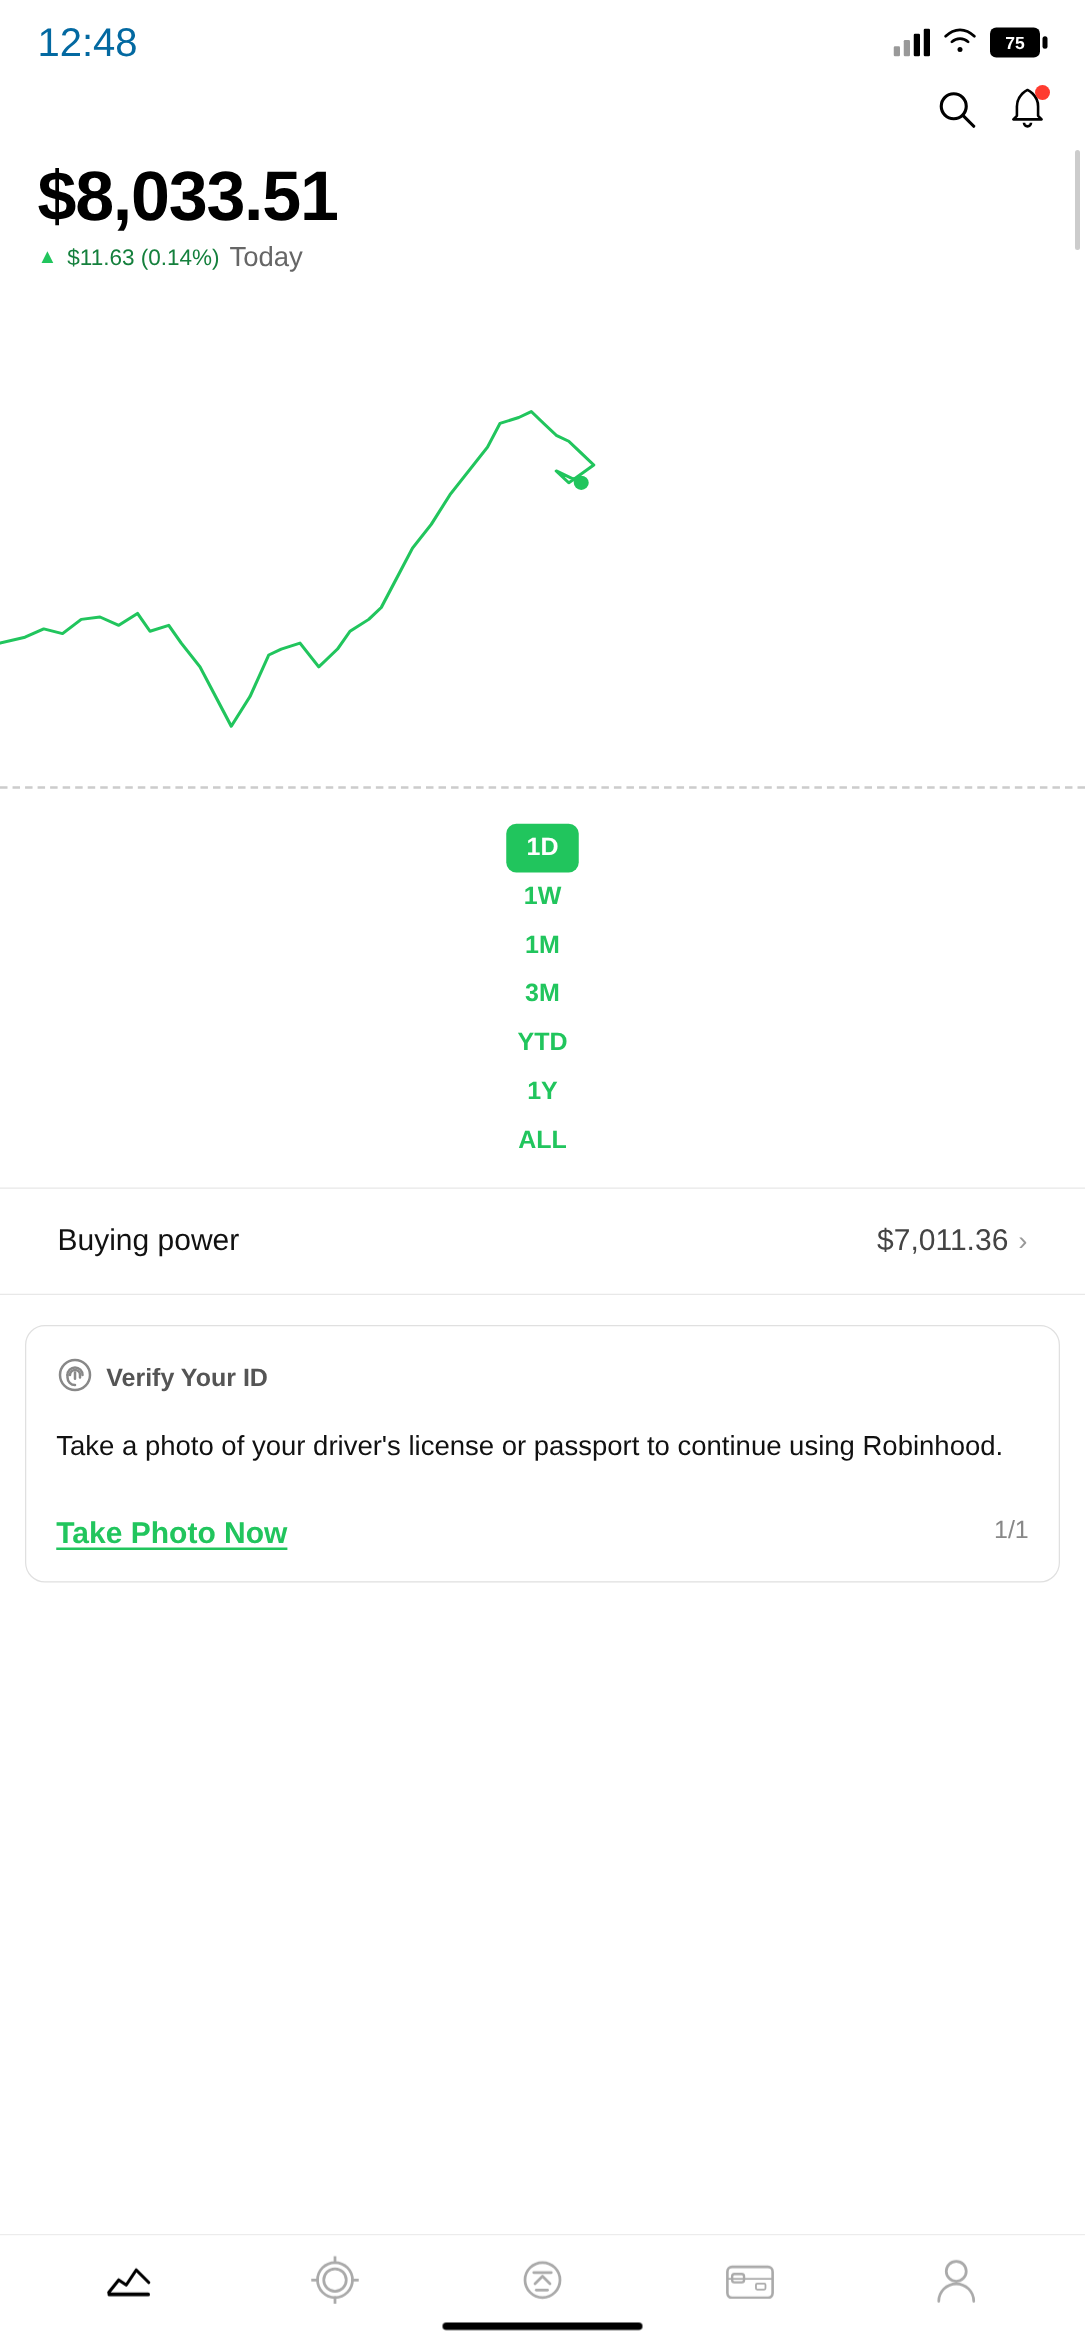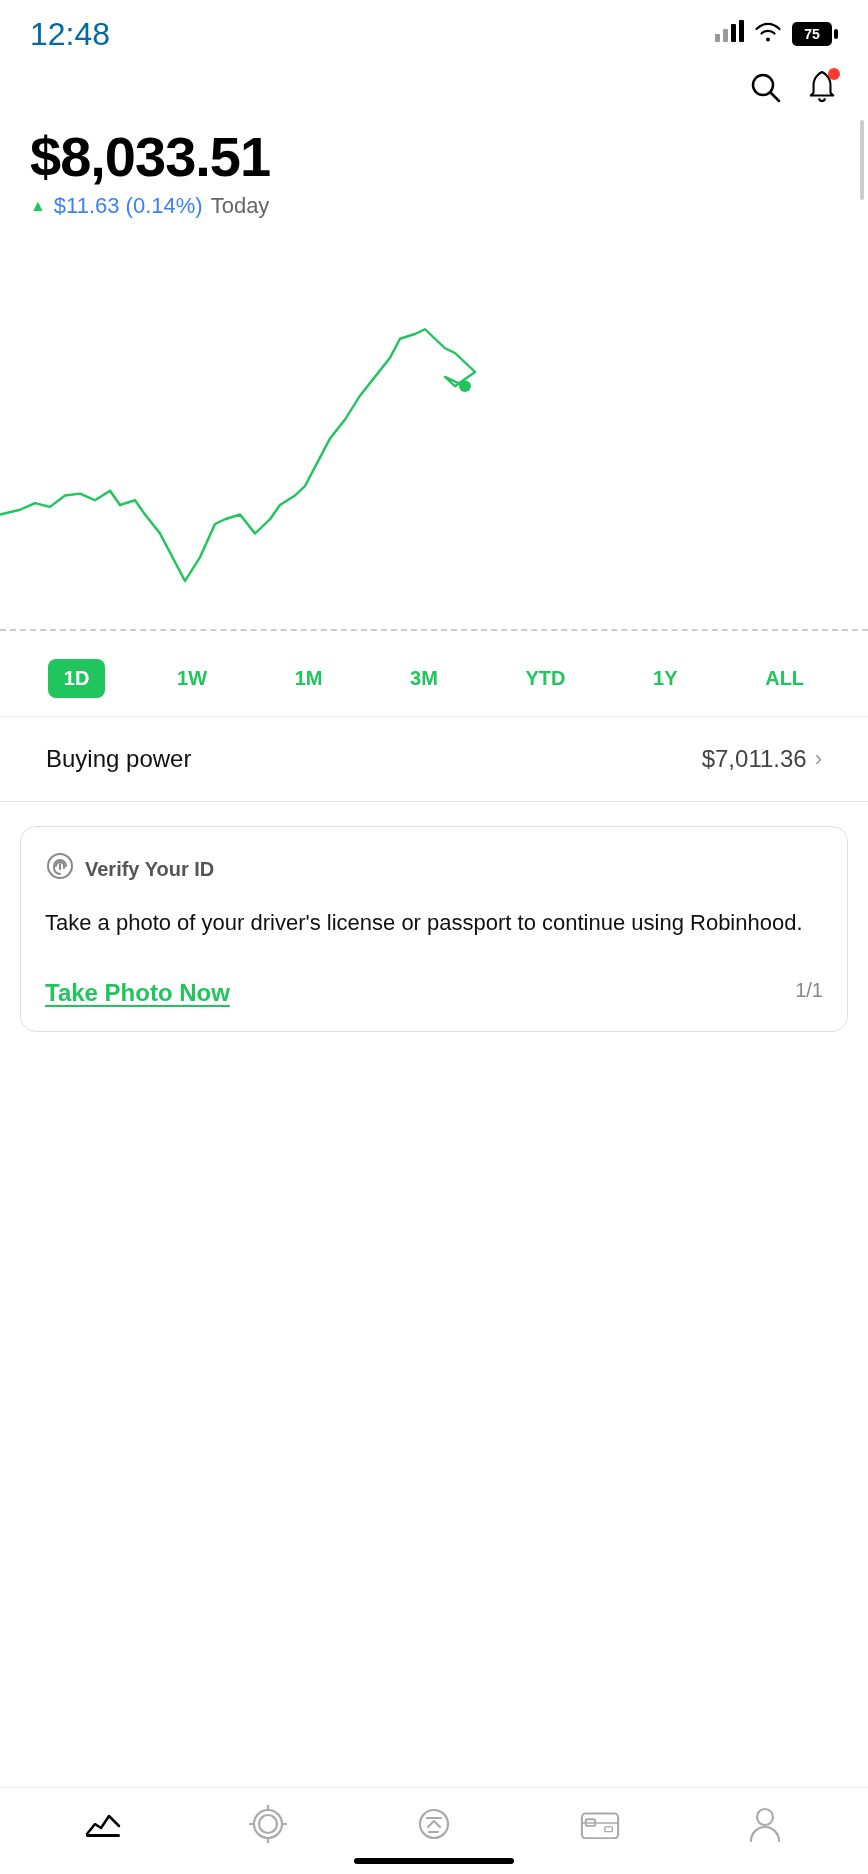--- a/index.html
+++ b/index.html
@@ -21,20 +21,21 @@
       padding: 18px 30px 10px;
       height: 60px;
     }
     .status-time {
       font-size: 32px;
       font-weight: 400;
       color: #0369a1;
     }
     .status-icons {
       display: flex;
+      align-items: center;
       gap: 10px;
     }
     .signal-bars {
       display: flex;
       align-items: flex-end;
       gap: 3px;
       height: 22px;
     }
     .signal-bar {
       width: 5px;
@@ -116,22 +117,22 @@
       display: flex;
       align-items: center;
       gap: 8px;
       margin-top: 4px;
     }
     .change-arrow {
       color: #21c55d;
       font-size: 16px;
     }
     .change-amount {
-      color: #3b82f6;
-      font-size: 22px;
+      color: #15803d;
+      font-size: 18px;
       font-weight: 500;
     }
     .change-today {
       color: #666;
       font-size: 22px;
     }
 
     
     .chart-container {
       padding: 20px 0 0;
@@ -150,20 +151,21 @@
       margin: 10px 0;
     }
 
     
     .time-filters {
       display: flex;
       justify-content: space-around;
       align-items: center;
       padding: 18px 20px;
       border-bottom: 1px solid #e8e8e8;
+      flex-direction: column;
     }
     .time-btn {
       background: none;
       border: none;
       cursor: pointer;
       font-size: 20px;
       font-weight: 600;
       color: #21c55d;
       padding: 8px 16px;
       border-radius: 8px;

